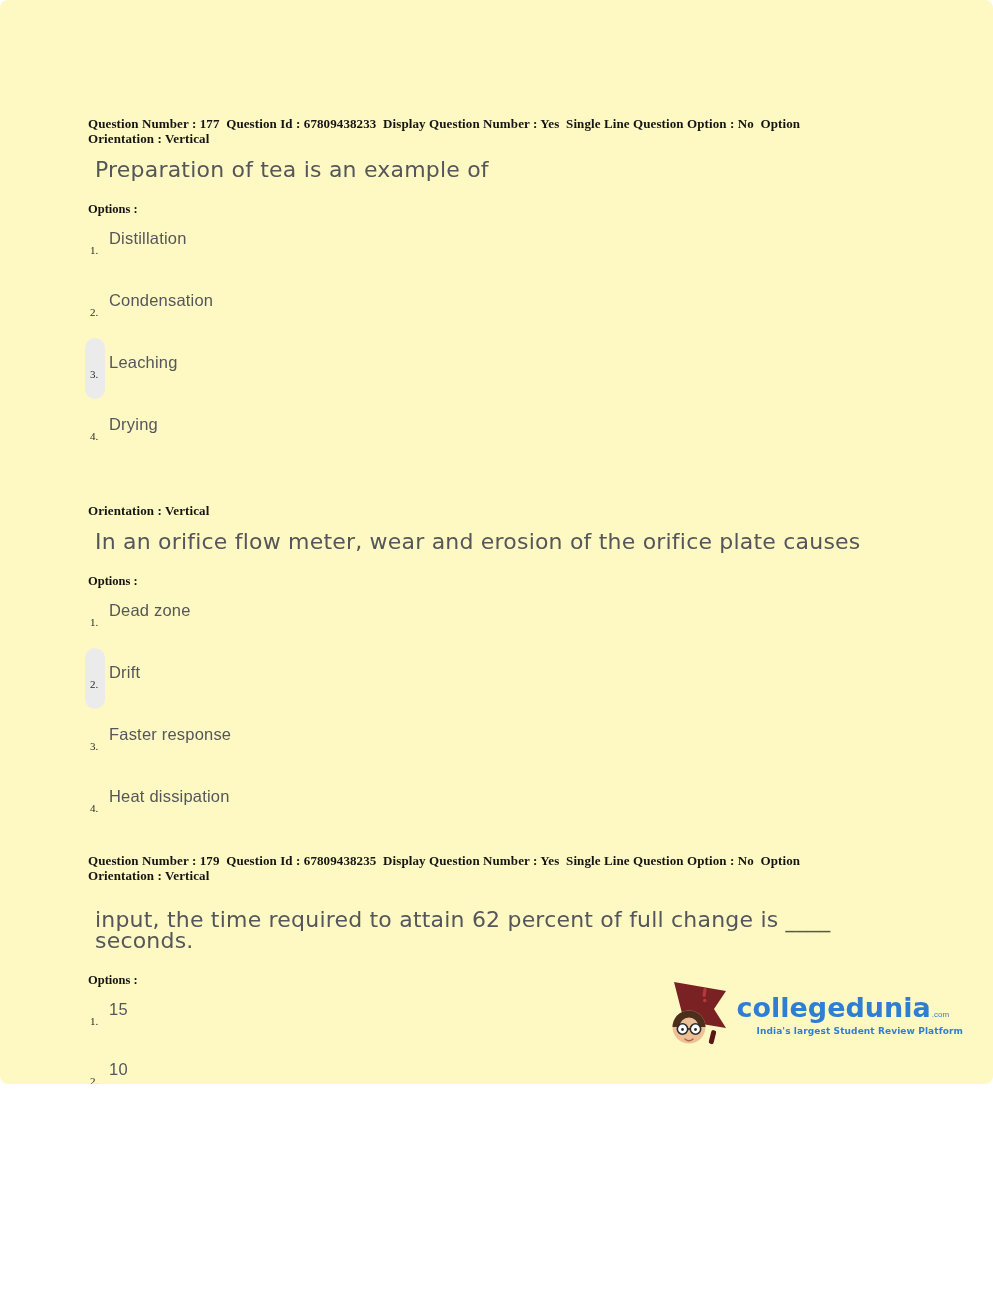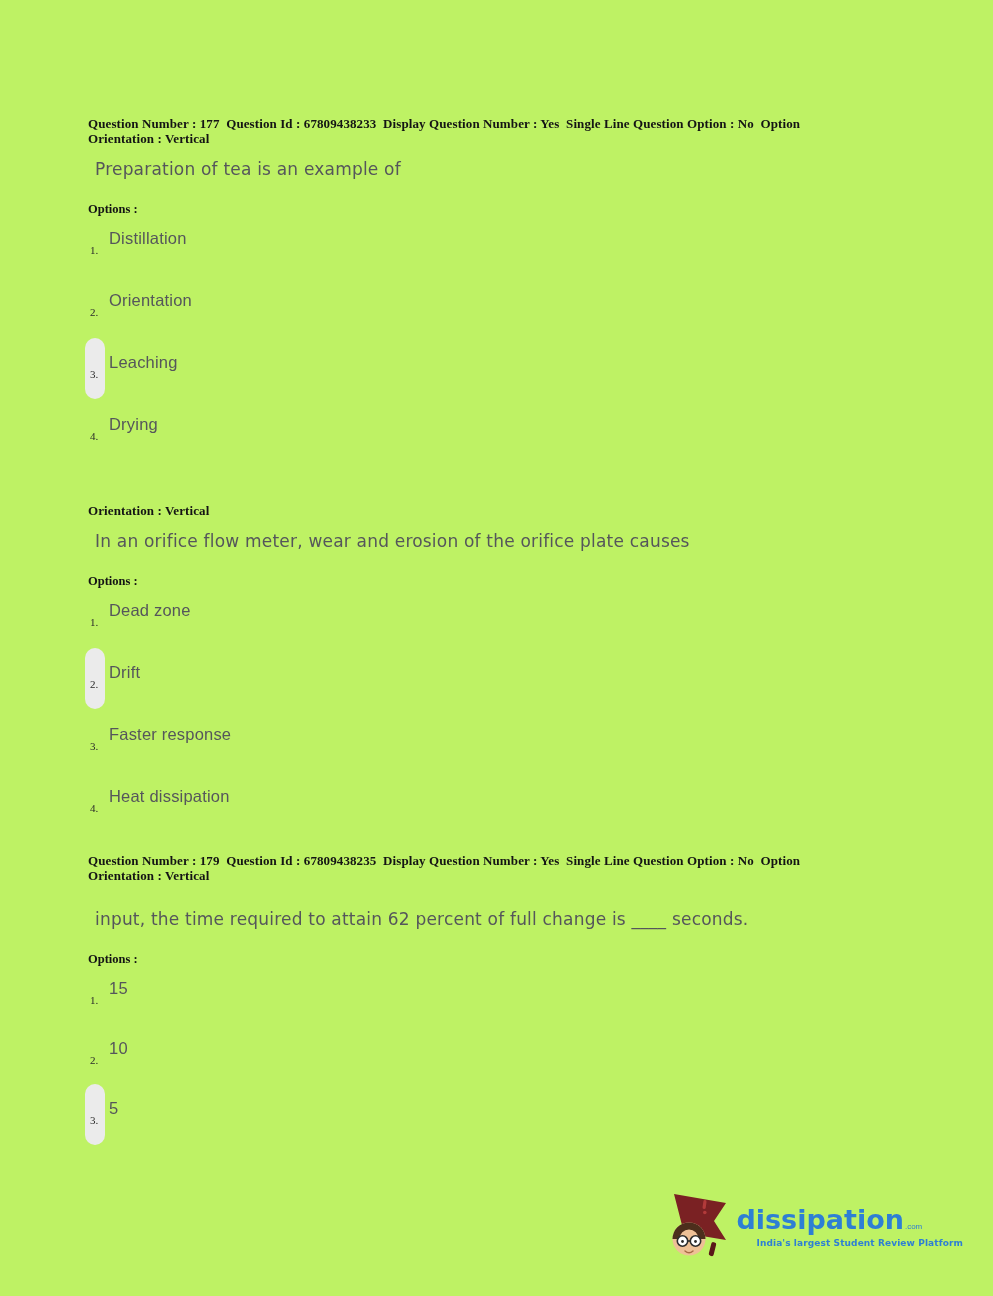--- a/index.html
+++ b/index.html
@@ -1,35 +1,36 @@
 <!DOCTYPE html>
 <html><head>
 <meta charset="utf-8">
 <style>
   html, body { margin:0; padding:0; background:#ffffff; }
   .page {
-    position:relative; width:993px; height:1296px;
-    background:#bef264; overflow:hidden;
+    position:relative; width:993px; height:1084px;
+    background:#fef9c3; overflow:hidden;
     font-family:"Liberation Serif", serif;
+    border-radius:8px;
   }
   .question { position:absolute; left:88px; width:792px; }
   #q177 { top:116px; }
   #q178 { top:488px; }
   #q179 { top:853px; }
 
   .qheader {
     margin:0; font-weight:bold; font-size:13px; line-height:15px;
     color:#141414; letter-spacing:0.1px;
   }
   .qheader span { white-space:pre-wrap; }
 
   .qtext {
     margin:13px 0 0 7px;
     font-family:"DejaVu Sans","Liberation Sans",sans-serif;
-    font-size:17px; line-height:21px; color:#55565b; letter-spacing:0.2px;
+    font-size:22px; line-height:21px; color:#55565b; letter-spacing:0.2px;
   }
   .qtext.second { margin-top:26px; }
 
   .options-label { margin:22px 0 0 0; font-weight:bold; font-size:12.5px; color:#141414; }
   .options { margin-top:10px; }
 
   .option { position:relative; height:62px; }
   #q179 .option { height:60px; }
 
   .option .pill { display:none; }
@@ -79,21 +80,21 @@
     <p class="options-label">Options :</p>
     <div class="options">
       <div class="option">
 
         <span class="num">1.</span>
         <span class="text">Distillation</span>
       </div>
       <div class="option">
 
         <span class="num">2.</span>
-        <span class="text">Orientation</span>
+        <span class="text">Condensation</span>
       </div>
       <div class="option highlighted">
         <span class="pill"></span>
         <span class="num">3.</span>
         <span class="text">Leaching</span>
       </div>
       <div class="option">
 
         <span class="num">4.</span>
         <span class="text">Drying</span>
@@ -162,20 +163,20 @@
       <circle cx="14.5" cy="51" r="5.2" fill="#ffffff" stroke="#2d2d2d" stroke-width="1.6"></circle>
       <circle cx="27.5" cy="51" r="5.2" fill="#ffffff" stroke="#2d2d2d" stroke-width="1.6"></circle>
       <line x1="19.7" y1="51" x2="22.3" y2="51" stroke="#2d2d2d" stroke-width="1.6"></line>
       <circle cx="14.5" cy="51.5" r="1.4" fill="#2d2d2d"></circle>
       <circle cx="27.5" cy="51.5" r="1.4" fill="#2d2d2d"></circle>
       <path d="M17,61 Q21,64.5 25,61" fill="none" stroke="#a66a43" stroke-width="1.4" stroke-linecap="round"></path>
       <rect x="42" y="52" width="5" height="14" rx="2" fill="#5a1719" transform="rotate(14 44 59)"></rect>
     </svg>
     <div class="brand-block">
       <div class="brand-line">
-        <span class="brand-text">dissipation</span>
+        <span class="brand-text">collegedunia</span>
         <span class="brand-suffix">.com</span>
       </div>
       <div class="brand-tagline">India's largest Student Review Platform</div>
     </div>
   </div>
 
 </div>
 
 </body></html>

